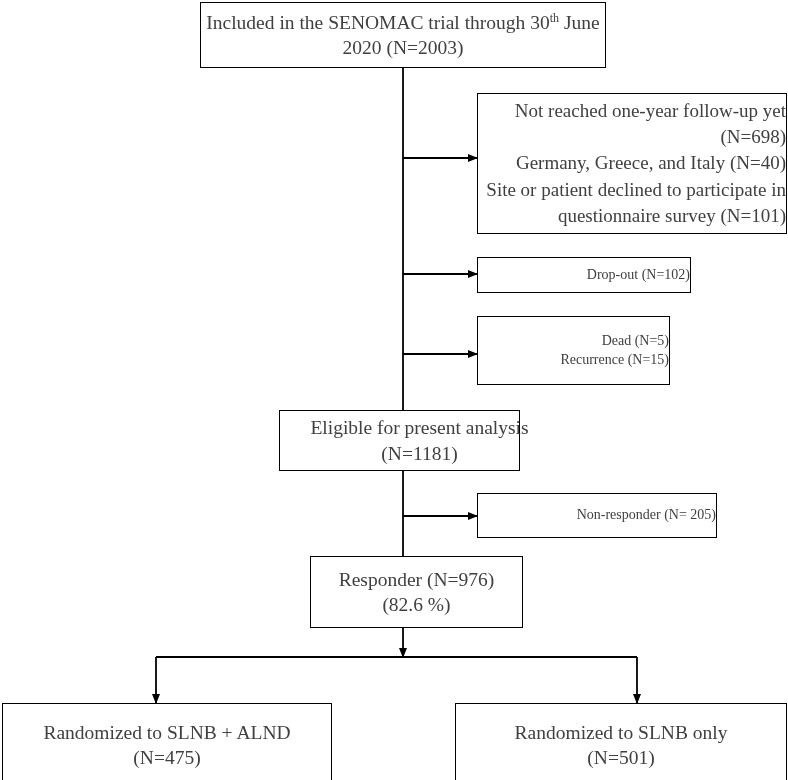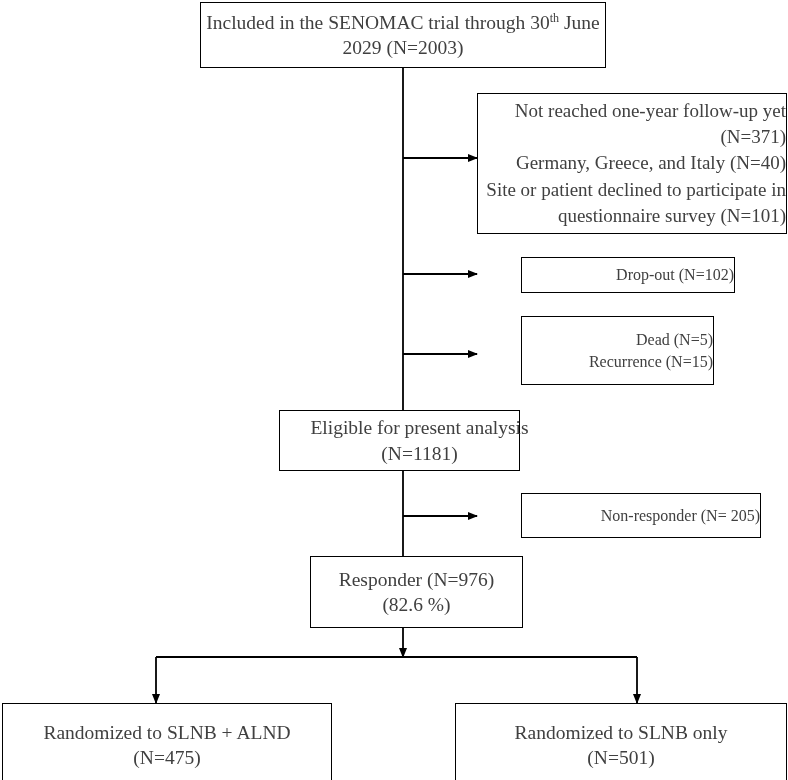--- a/index.html
+++ b/index.html
@@ -59,21 +59,21 @@
   #node-not-reached    { left: 477px; top: 93px;  width: 310px; height: 141px; }
   #node-dropout        { left: 477px; top: 257px; width: 214px; height: 36px; }
   #node-dead-recur     { left: 477px; top: 316px; width: 193px; height: 69px; }
   #node-eligible       { left: 279px; top: 410px; width: 241px; height: 61px; padding-left: 40px; }
   #node-nonresponder   { left: 477px; top: 493px; width: 240px; height: 45px; }
   #node-responder      { left: 310px; top: 556px; width: 213px; height: 72px; }
   #node-slnb-alnd      { left: 2px;   top: 703px; width: 330px; height: 84px; }
   #node-slnb-only      { left: 455px; top: 703px; width: 332px; height: 84px; }
 
   #node-not-reached { font-size: 19px; line-height: 1.37; }
-  #node-dropout, #node-dead-recur, #node-nonresponder { font-size: 16px; line-height: 1.35; margin-left: 44px; }
+  #node-dropout, #node-dead-recur, #node-nonresponder { font-size: 14px; line-height: 1.35; }
 </style>
 </head>
 <body>
 
 <div id="flowchart">
 
   <svg class="connectors" viewBox="0 0 788 780" aria-hidden="true">
     <defs>
       <marker id="arrow" markerWidth="10" markerHeight="8" refX="9" refY="4" orient="auto" markerUnits="userSpaceOnUse">
         <path d="M0,0 L10,4 L0,8 z" fill="#000000"></path>
@@ -96,26 +96,26 @@
 
     <line x1="156" y1="657" x2="637" y2="657" stroke="#000000" stroke-width="1.8"></line>
 
     <line x1="156" y1="657" x2="156" y2="703" stroke="#000000" stroke-width="1.8" marker-end="url(#arrow)"></line>
 
     <line x1="637" y1="657" x2="637" y2="703" stroke="#000000" stroke-width="1.8" marker-end="url(#arrow)"></line>
   </svg>
 
   <div class="node center" id="node-included">
     <span class="line"><span>Included in the SENOMAC trial through 30</span><sup>th</sup><span> June</span></span>
-    <span class="line">2029 (N=2003)</span>
+    <span class="line">2020 (N=2003)</span>
   </div>
 
   <div class="node left-align" id="node-not-reached">
     <span class="line">Not reached one-year follow-up yet</span>
-    <span class="line">(N=371)</span>
+    <span class="line">(N=698)</span>
     <span class="line">Germany, Greece, and Italy (N=40)</span>
     <span class="line">Site or patient declined to participate in</span>
     <span class="line">questionnaire survey (N=101)</span>
   </div>
 
   <div class="node left-align" id="node-dropout">
     <span class="line">Drop-out (N=102)</span>
   </div>
 
   <div class="node left-align" id="node-dead-recur">

